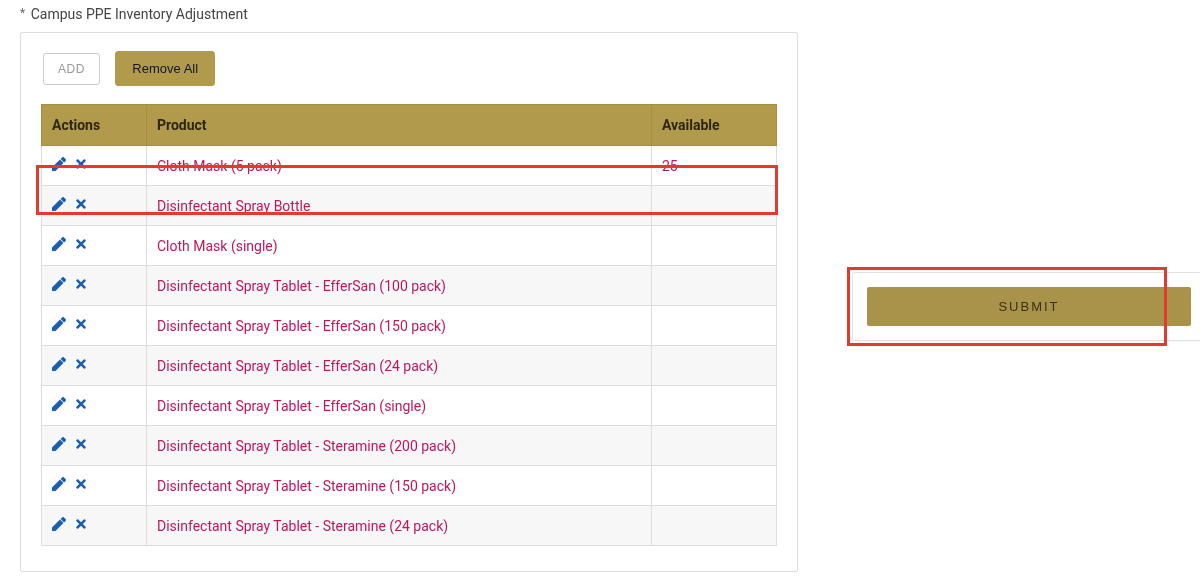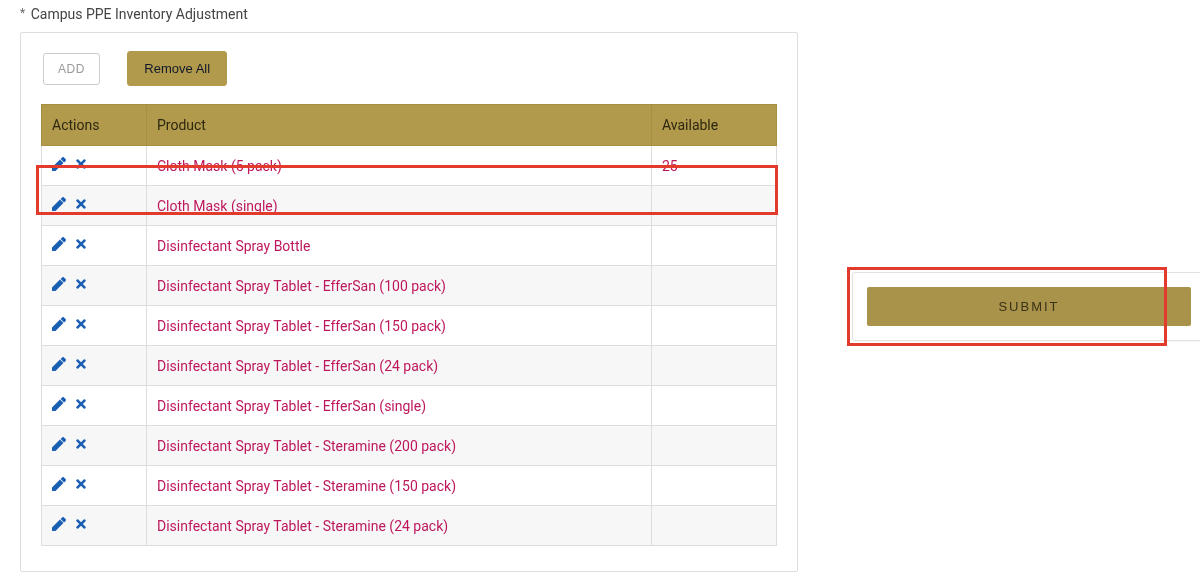--- a/index.html
+++ b/index.html
@@ -45,21 +45,21 @@
   }
   .btn {
     display: inline-block;
     padding: 8px 14px;
     border-radius: 3px;
     font-size: 13px;
     cursor: pointer;
     border: 1px solid #ccc;
     background: #fff;
     color: #888;
-    margin-right: 24px;
+    margin-right: 12px;
     vertical-align: middle;
   }
   .btn-add {
     letter-spacing: 0.5px;
     font-size: 12px;
     color: #9a9a9a;
   }
   .btn-gold {
     background: #b29a4d;
     border: 1px solid #b29a4d;
@@ -69,21 +69,21 @@
   .btn-gold.dark-text { color: #0f172a; }
   table.data {
     width: calc(100% - 40px);
     margin: 0 20px;
     border-collapse: collapse;
     font-size: 14px;
   }
   table.data th {
     background: #b29a4d;
     color: #2d2710;
-    font-weight: 400;
+    font-weight: 700;
     text-align: left;
     padding: 12px 10px;
     border: 1px solid #a88f3f;
     font-size: 14px;
   }
   table.data td {
     padding: 11px 10px;
     border: 1px solid #ddd;
     color: #be185d;
     background: #fff;
@@ -190,39 +190,39 @@
                     <path d="M497.9 74.1L437.9 14.1c-18.7-18.7-49.1-18.7-67.9 0l-56.5 56.5 127.8 127.8 56.6-56.5c18.7-18.8 18.7-49.1 0-67.8zM290.8 93.2L0 384v128h128l290.8-290.8L290.8 93.2z"></path>
                   </svg>
         </span>
         <span class="del">
           <svg viewBox="0 0 352 512">
                     <path d="M242.7 256l100.1-100.1c12.3-12.3 12.3-32.2 0-44.5l-22.2-22.2c-12.3-12.3-32.2-12.3-44.5 0L176 189.3 75.9 89.2c-12.3-12.3-32.2-12.3-44.5 0L9.2 111.4c-12.3 12.3-12.3 32.2 0 44.5L109.3 256 9.2 356.1c-12.3 12.3-12.3 32.2 0 44.5l22.2 22.2c12.3 12.3 32.2 12.3 44.5 0L176 322.7l100.1 100.1c12.3 12.3 32.2 12.3 44.5 0l22.2-22.2c12.3-12.3 12.3-32.2 0-44.5L242.7 256z"></path>
                   </svg>
         </span>
       </div>
     </td>
+    <td>Disinfectant Spray Bottle</td>
+    <td></td>
+  </tr>
+          <tr>
+    <td>
+      <div class="action-icons">
+        <span class="edit">
+          <svg viewBox="0 0 512 512">
+                    <path d="M497.9 74.1L437.9 14.1c-18.7-18.7-49.1-18.7-67.9 0l-56.5 56.5 127.8 127.8 56.6-56.5c18.7-18.8 18.7-49.1 0-67.8zM290.8 93.2L0 384v128h128l290.8-290.8L290.8 93.2z"></path>
+                  </svg>
+        </span>
+        <span class="del">
+          <svg viewBox="0 0 352 512">
+                    <path d="M242.7 256l100.1-100.1c12.3-12.3 12.3-32.2 0-44.5l-22.2-22.2c-12.3-12.3-32.2-12.3-44.5 0L176 189.3 75.9 89.2c-12.3-12.3-32.2-12.3-44.5 0L9.2 111.4c-12.3 12.3-12.3 32.2 0 44.5L109.3 256 9.2 356.1c-12.3 12.3-12.3 32.2 0 44.5l22.2 22.2c12.3 12.3 32.2 12.3 44.5 0L176 322.7l100.1 100.1c12.3 12.3 32.2 12.3 44.5 0l22.2-22.2c12.3-12.3 12.3-32.2 0-44.5L242.7 256z"></path>
+                  </svg>
+        </span>
+      </div>
+    </td>
     <td>Cloth Mask (single)</td>
-    <td></td>
-  </tr>
-          <tr>
-    <td>
-      <div class="action-icons">
-        <span class="edit">
-          <svg viewBox="0 0 512 512">
-                    <path d="M497.9 74.1L437.9 14.1c-18.7-18.7-49.1-18.7-67.9 0l-56.5 56.5 127.8 127.8 56.6-56.5c18.7-18.8 18.7-49.1 0-67.8zM290.8 93.2L0 384v128h128l290.8-290.8L290.8 93.2z"></path>
-                  </svg>
-        </span>
-        <span class="del">
-          <svg viewBox="0 0 352 512">
-                    <path d="M242.7 256l100.1-100.1c12.3-12.3 12.3-32.2 0-44.5l-22.2-22.2c-12.3-12.3-32.2-12.3-44.5 0L176 189.3 75.9 89.2c-12.3-12.3-32.2-12.3-44.5 0L9.2 111.4c-12.3 12.3-12.3 32.2 0 44.5L109.3 256 9.2 356.1c-12.3 12.3-12.3 32.2 0 44.5l22.2 22.2c12.3 12.3 32.2 12.3 44.5 0L176 322.7l100.1 100.1c12.3 12.3 32.2 12.3 44.5 0l22.2-22.2c12.3-12.3 12.3-32.2 0-44.5L242.7 256z"></path>
-                  </svg>
-        </span>
-      </div>
-    </td>
-    <td>Disinfectant Spray Bottle</td>
     <td></td>
   </tr>
           <tr>
     <td>
       <div class="action-icons">
         <span class="edit">
           <svg viewBox="0 0 512 512">
                     <path d="M497.9 74.1L437.9 14.1c-18.7-18.7-49.1-18.7-67.9 0l-56.5 56.5 127.8 127.8 56.6-56.5c18.7-18.8 18.7-49.1 0-67.8zM290.8 93.2L0 384v128h128l290.8-290.8L290.8 93.2z"></path>
                   </svg>
         </span>

